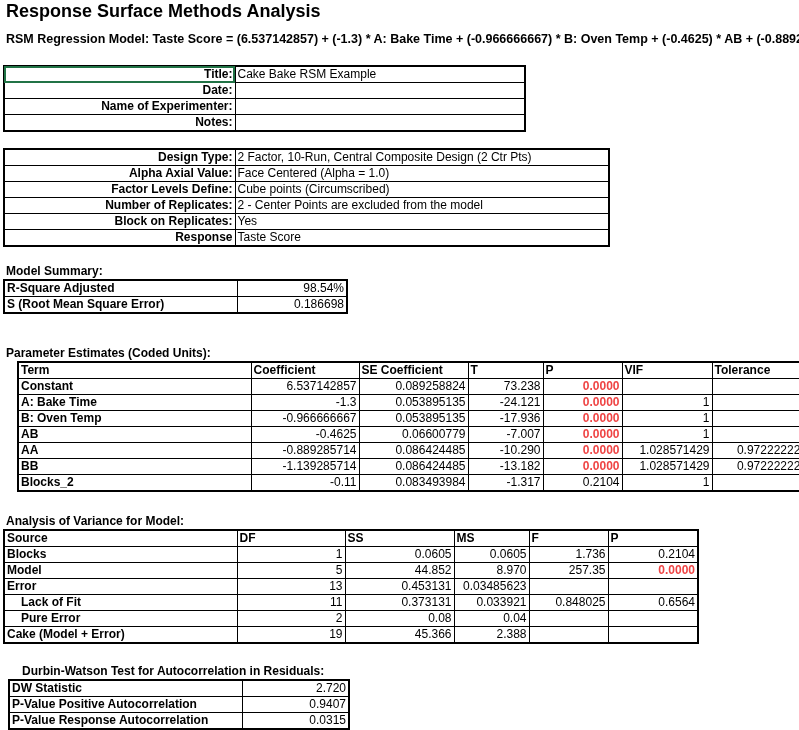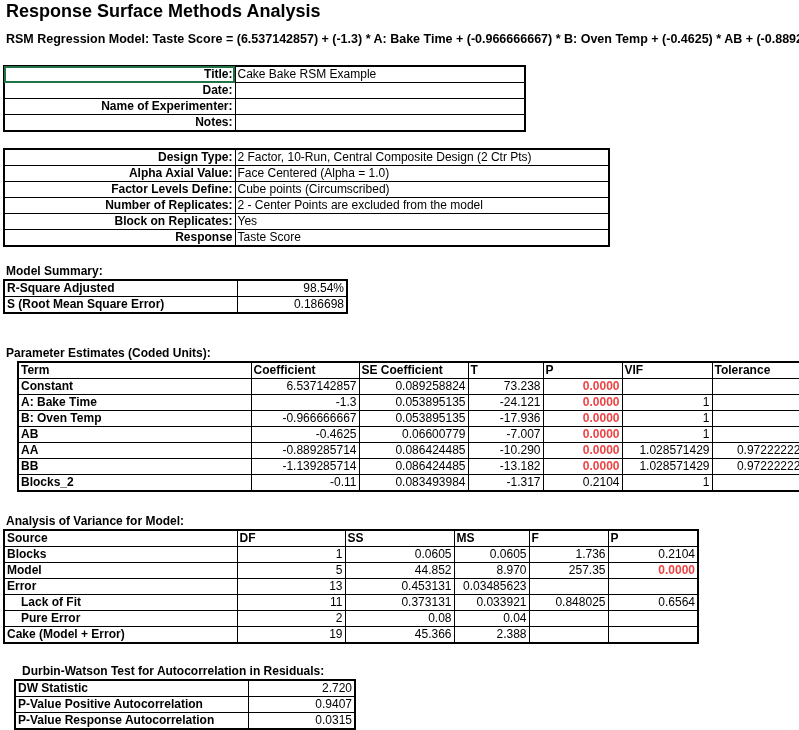--- a/index.html
+++ b/index.html
@@ -252,21 +252,21 @@
     <td class="r">19</td>
     <td class="r">45.366</td>
     <td class="r">2.388</td>
     <td class="r"></td>
     <td class="r"></td>
   </tr>
 </tbody>
   </table>
 
 <div class="abs sec" style="left:6px;top:664px;margin-left:16px;">Durbin-Watson Test for Autocorrelation in Residuals:</div>
-<table class="thick" style="left:14px;top:679px;width:340px;">
+<table class="thick" style="left:8px;top:679px;width:340px;">
   <colgroup>
       <col style="width:233px">
       <col style="width:107px">
     </colgroup>
   <tbody>
       <tr>
         <td class="b">DW Statistic</td>
         <td class="r">2.720</td>
       </tr>
   <tr>

